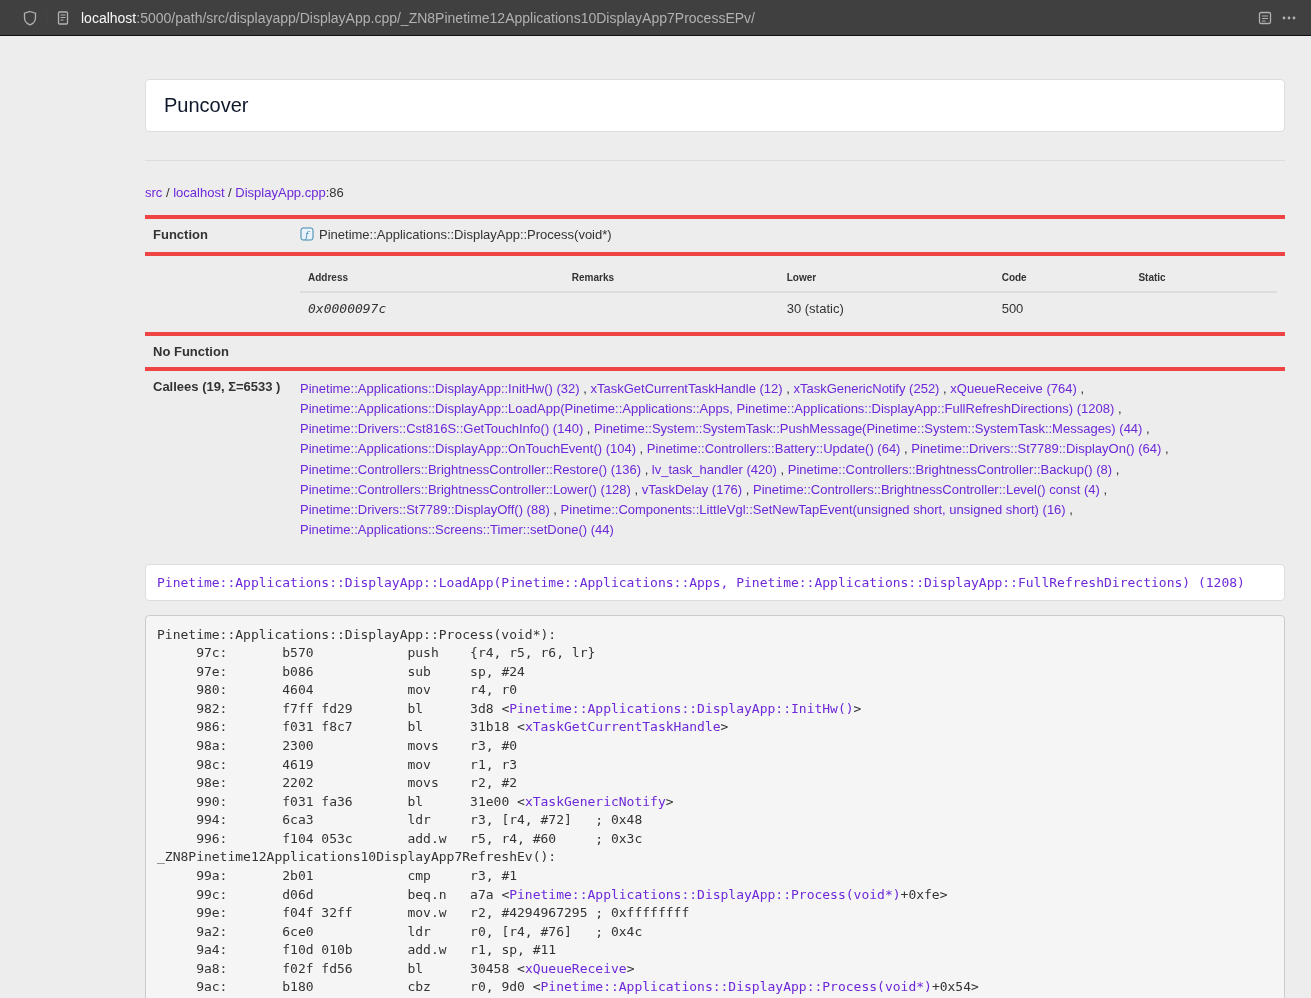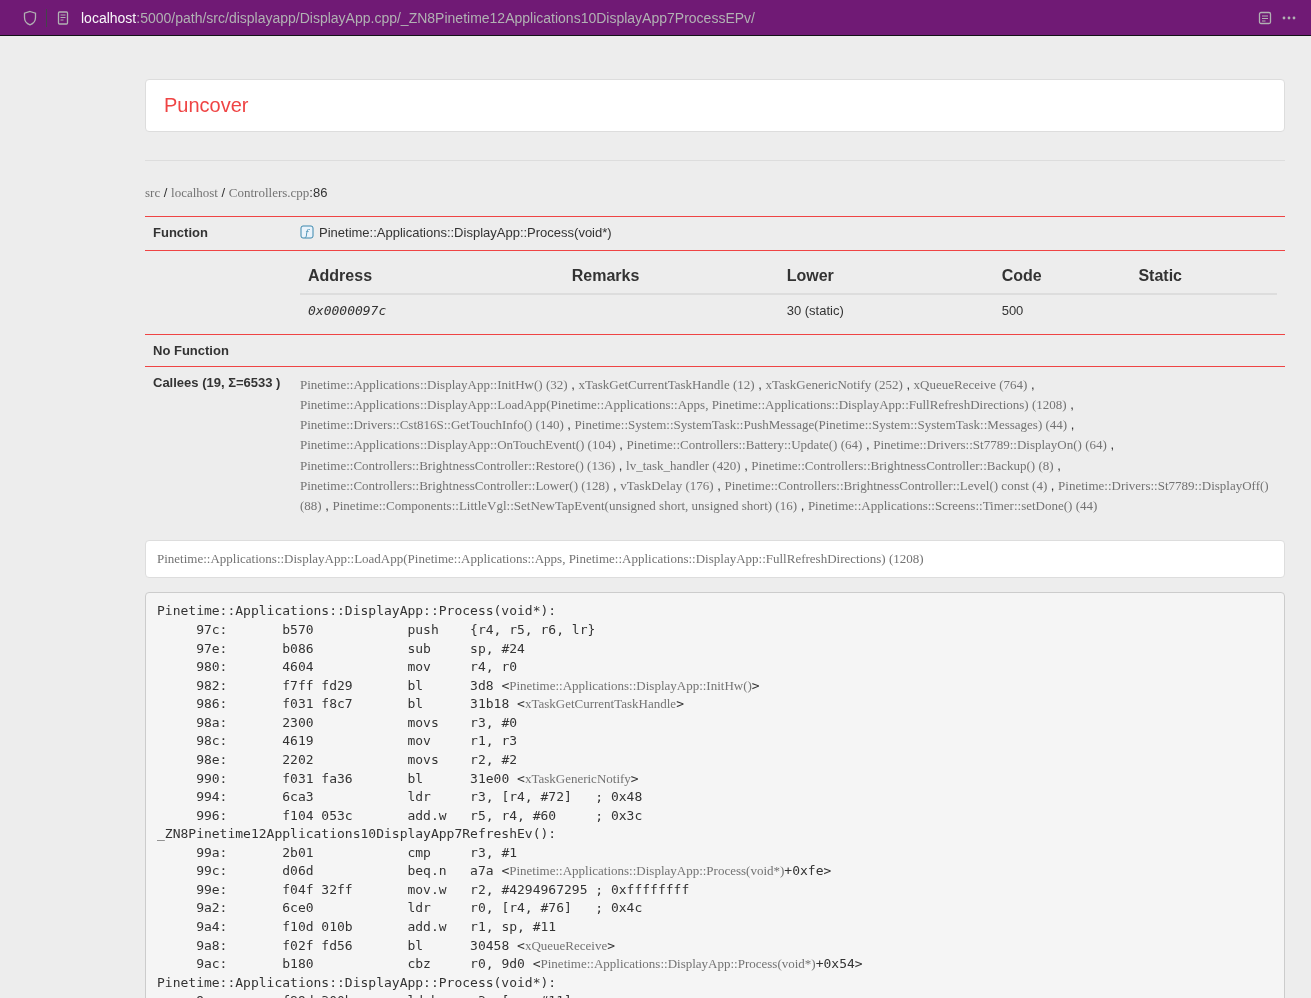--- a/index.html
+++ b/index.html
@@ -3,43 +3,43 @@
 <meta charset="utf-8">
 <style>
   html,body{margin:0;padding:0;}
   body{
     width:1311px;height:998px;overflow:hidden;
     background:#ededed;color:#333;
     font-family:"Liberation Sans",sans-serif;font-size:13px;
   }
   
   .topbar{
-    height:35px;background:#701a75;border-bottom:1px solid #121117;
+    height:35px;background:#404040;border-bottom:1px solid #121117;
     display:flex;align-items:center;gap:8px;padding:0 14px 0 22px;
   }
   .tb-icon{display:inline-flex;width:16px;height:16px;align-items:center;justify-content:center;flex:none;}
   .url-divider{width:1px;height:18px;background:#45444b;flex:none;}
   .url-text{font-size:14px;color:#b1b1b3;white-space:nowrap;overflow:hidden;margin-left:2px;}
   .url-host{color:#f9f9fa;}
   .tb-spacer{flex:1;}
   
   .container{width:1140px;margin-left:145px;}
   .header-panel{margin-top:43px;background:#fff;border:1px solid #ddd;border-radius:4px;padding:14px 18px;}
-  .header-panel h1{margin:0;font-size:20px;font-weight:400;color:#ef4444;}
+  .header-panel h1{margin:0;font-size:20px;font-weight:400;color:#0f172a;}
   hr{border:none;border-top:1px solid #ddd;margin:28px 0 0 0;}
   .breadcrumb{margin-top:24px;font-size:13px;}
-  a{color:#737373;text-decoration:none;font-family:Liberation Serif, serif;}
+  a{color:#6d28d9;text-decoration:none;}
   .crumb-sep{color:#333;}
   
   table.main{width:100%;margin-top:15px;border-collapse:collapse;table-layout:fixed;}
-  table.main > tbody > tr > td{border-top:1px solid #ef4444;padding:8px;vertical-align:top;font-size:13px;}
+  table.main > tbody > tr > td{border-top:4px solid #ef4444;padding:8px;vertical-align:top;font-size:13px;}
   td.label-cell{font-weight:bold;padding-left:18px;white-space:nowrap;}
   td.inner-cell{padding:0 0 0 8px;}
   table.inner{width:100%;border-collapse:collapse;}
-  table.inner th{text-align:left;font-weight:bold;font-size:16px;padding:8px;border-bottom:2px solid #ddd;}
+  table.inner th{text-align:left;font-weight:bold;font-size:10px;padding:8px;border-bottom:2px solid #ddd;}
   table.inner td{font-size:13px;padding:8px;}
   table.inner th:nth-child(1){width:27%;}
   table.inner th:nth-child(2){width:22%;}
   table.inner th:nth-child(3){width:22%;}
   table.inner th:nth-child(4){width:14%;}
   table.inner th:nth-child(5){width:15%;}
   .mono{font-family:"DejaVu Sans Mono","Liberation Mono",monospace;font-style:italic;}
   .fn-icon{display:inline-block;vertical-align:-2px;margin-right:5px;}
   td.callees-cell{line-height:1.55;}
   
@@ -94,21 +94,21 @@
 </div>
 
 <div class="container">
 
   <div class="header-panel">
     <h1>Puncover</h1>
   </div>
 
   <hr>
 
-  <div class="breadcrumb"><a href="#">src</a><span class="crumb-sep"> / </span><a href="#">localhost</a><span class="crumb-sep"> / </span><a href="#">Controllers.cpp</a><span class="crumb-sep">:86</span></div>
+  <div class="breadcrumb"><a href="#">src</a><span class="crumb-sep"> / </span><a href="#">localhost</a><span class="crumb-sep"> / </span><a href="#">DisplayApp.cpp</a><span class="crumb-sep">:86</span></div>
 
   <table class="main">
     <colgroup>
         <col style="width:147px">
         <col>
       </colgroup>
     <tbody>
       <tr>
         <td class="label-cell">Function</td>
         <td>

